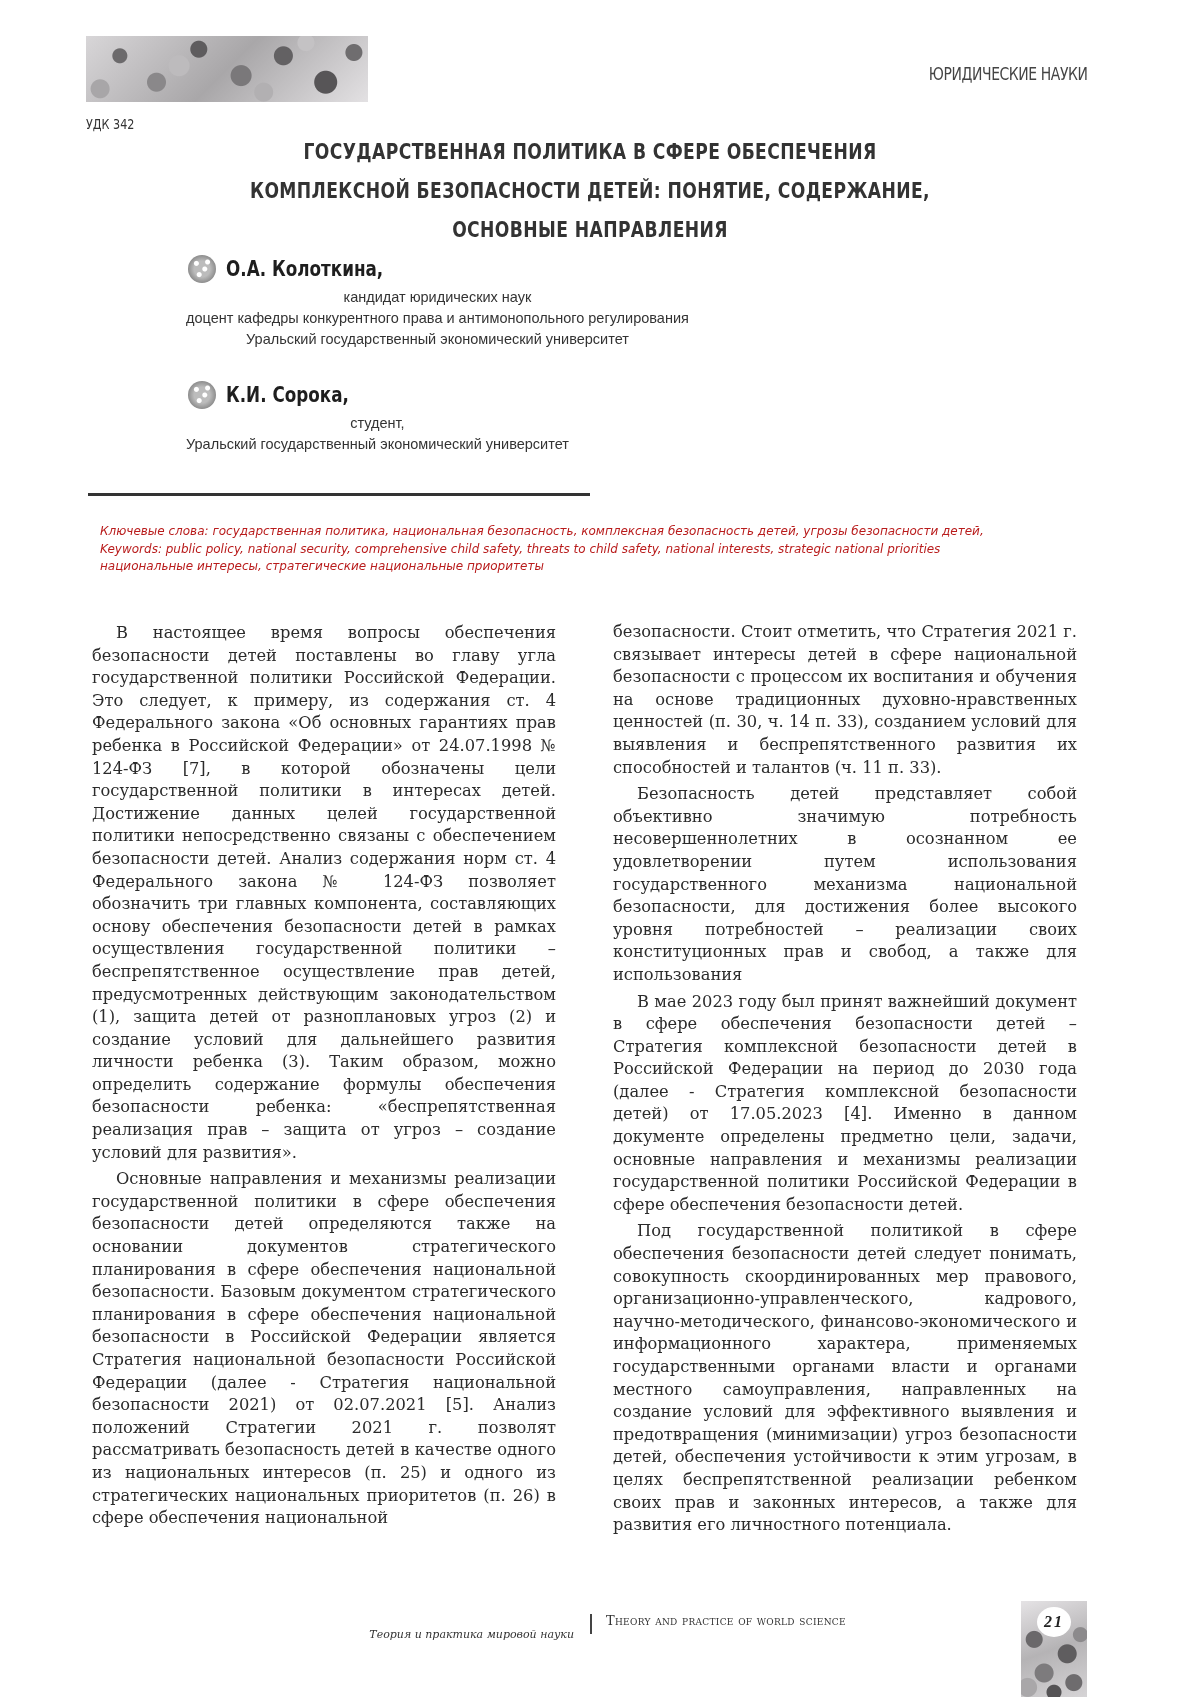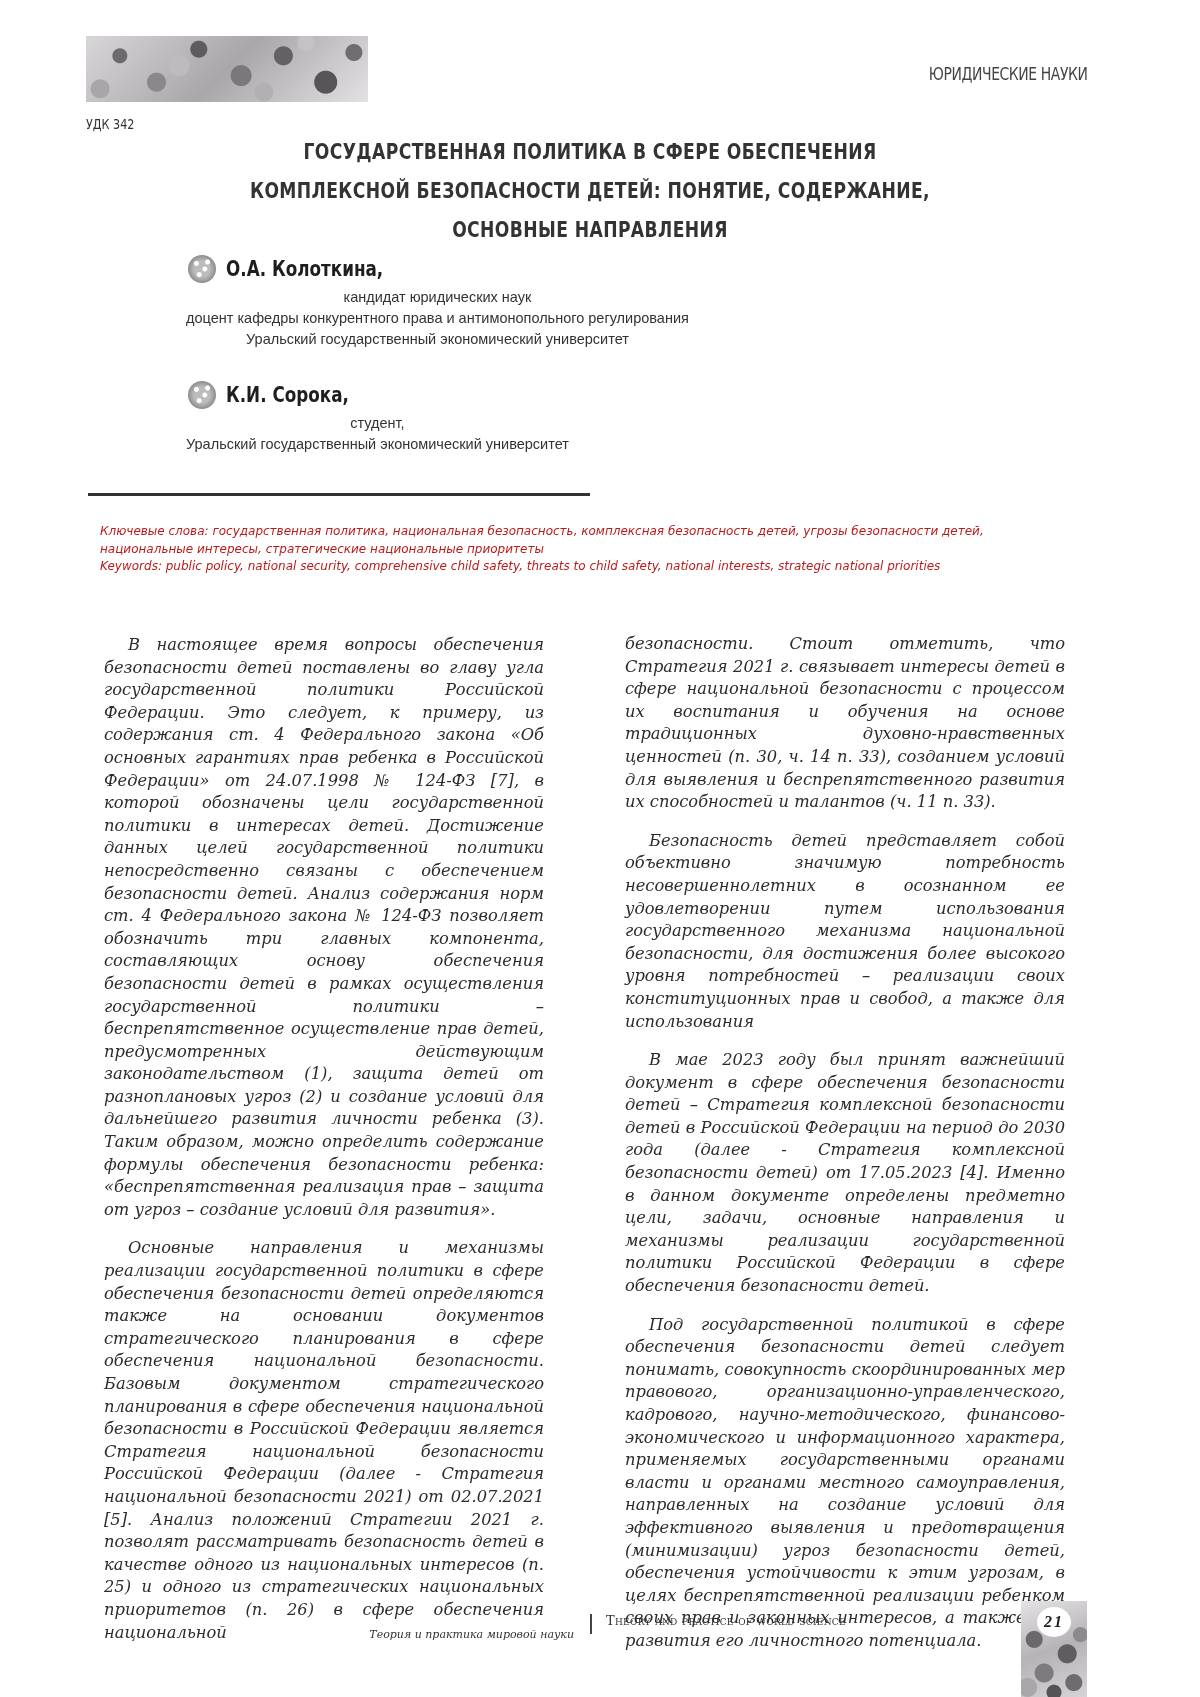--- a/index.html
+++ b/index.html
@@ -74,21 +74,21 @@
     color: #b91c1c;
     margin-left: 12px;
   }
   .keywords div { white-space: nowrap; }
 
   .col {
     position: absolute; top: 618px; width: 472px;
     font-family: "DejaVu Serif", serif; font-size: 16.3px; line-height: 22.6px; color: #2b2b2b;
     text-align: justify;
   }
-  .col p { margin: 16px; text-indent: 24px; font-style: italic; }
+  .col p { margin: 4px; text-indent: 24px; }
   .col p.cont { text-indent: 0; }
   .col-left { left: 88px; }
   .col-right { left: 609px; top: 617px; }
 
   .footer {
     position: absolute; left: 0; top: 1612px; width: 1200px; height: 30px;
   }
   .footer-ru {
     position: absolute; right: 626px; top: 16px;
     font-family: "DejaVu Serif", serif; font-style: italic; font-size: 11px; color: #333;
@@ -152,22 +152,22 @@
   <div class="author-lines">
     <div class="author-line">студент,</div>
     <div class="author-line">Уральский государственный экономический университет</div>
   </div>
 </div>
 
 <div class="divider"></div>
 
 <div class="keywords">
   <div>Ключевые слова: государственная политика, национальная безопасность, комплексная безопасность детей, угрозы безопасности детей,</div>
+  <div>Keywords:  public policy, national security, comprehensive child safety, threats to child safety, national interests, strategic national priorities</div>
   <div>национальные интересы, стратегические национальные приоритеты</div>
-  <div>Keywords:  public policy, national security, comprehensive child safety, threats to child safety, national interests, strategic national priorities</div>
 </div>
 
 <div class="col col-left">
   <p>В настоящее время вопросы обеспечения безопасности детей поставлены во главу угла государственной политики Российской Федерации. Это следует, к примеру, из содержания ст. 4 Федерального закона «Об основных гарантиях прав ребенка в Российской Федерации» от 24.07.1998 № 124-ФЗ [7], в которой обозначены цели государственной политики в интересах детей. Достижение данных целей государственной политики непосредственно связаны с обеспечением безопасности детей. Анализ содержания норм ст. 4 Федерального закона № 124-ФЗ позволяет обозначить три главных компонента,  составляющих основу обеспечения безопасности детей в рамках осуществления государственной политики – беспрепятственное осуществление прав детей, предусмотренных действующим законодательством (1), защита детей от разноплановых угроз (2) и создание условий для дальнейшего развития личности ребенка (3). Таким образом, можно определить содержание формулы обеспечения безопасности ребенка: «беспрепятственная реализация прав – защита от угроз – создание условий для развития».</p>
   <p>Основные направления и механизмы реализации государственной политики в сфере обеспечения безопасности детей определяются также на основании документов стратегического планирования в сфере обеспечения национальной безопасности. Базовым документом стратегического планирования в сфере обеспечения национальной безопасности в Российской Федерации является Стратегия национальной безопасности Российской Федерации (далее - Стратегия национальной безопасности 2021) от 02.07.2021 [5]. Анализ положений Стратегии 2021 г. позволят рассматривать безопасность детей в качестве одного из национальных интересов (п. 25) и одного из стратегических национальных приоритетов (п. 26) в сфере обеспечения национальной</p>
 </div>
 
 <div class="col col-right">
   <p class="cont">безопасности. Стоит отметить, что Стратегия 2021 г. связывает интересы детей в сфере национальной безопасности с процессом их воспитания и обучения на основе традиционных духовно-нравственных ценностей (п. 30, ч. 14 п. 33), созданием условий для выявления и беспрепятственного развития их способностей и талантов (ч. 11 п. 33).</p>
   <p style="text-align:justify;">Безопасность детей представляет собой объективно значимую потребность несовершеннолетних в осознанном ее удовлетворении путем использования государственного механизма национальной безопасности, для достижения более высокого уровня потребностей – реализации своих конституционных прав и свобод, а также для использования</p>

